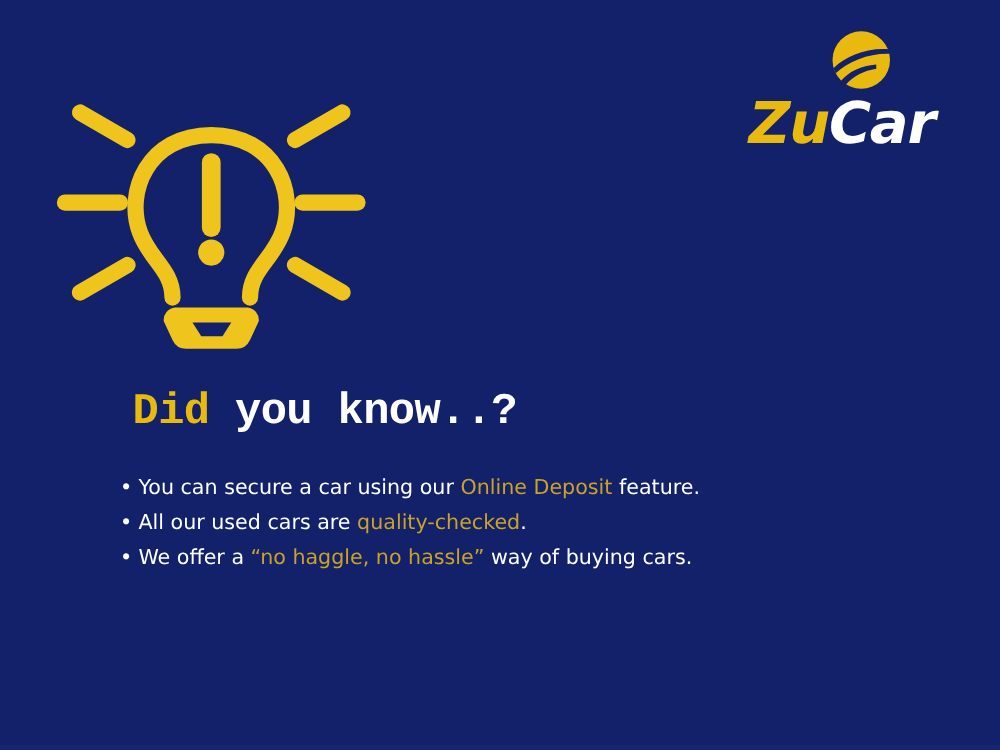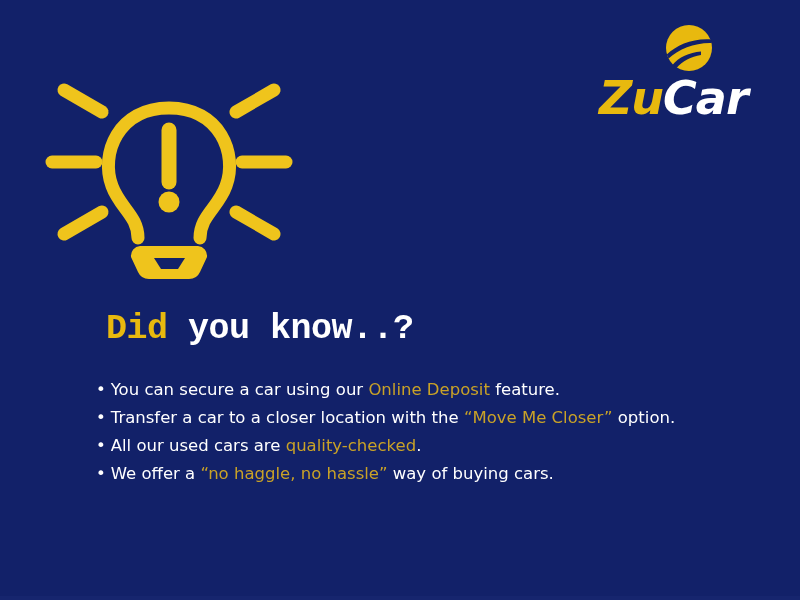--- a/index.html
+++ b/index.html
@@ -155,19 +155,18 @@
       <span class="logo-zu">Zu</span><span class="logo-car">Car</span>
     </span>
   </div>
 
   <div class="headline">
     <span class="hl-gold">Did</span><span class="hl-white"> you know..?</span>
   </div>
 
   <div class="bullets">
       <div class="bullet-row"><span class="bullet-dot">•</span><span class="seg-white">You can secure a car using our </span><span class="seg-gold">Online Deposit</span><span class="seg-white"> feature.</span></div>
-      <div class="bullet-row"><span class="bullet-dot">•</span><span class="seg-white">Transfer a car to a closer location with the </span><span class="seg-gold">“Move Me Closer”</span><span class="seg-white"> option.</span></div>
       <div class="bullet-row"><span class="bullet-dot">•</span><span class="seg-white">All our used cars are </span><span class="seg-gold">quality-checked</span><span class="seg-white">.</span></div>
       <div class="bullet-row"><span class="bullet-dot">•</span><span class="seg-white">We offer a </span><span class="seg-gold">“no haggle, no hassle”</span><span class="seg-white"> way of buying cars.</span></div>
     </div>
 
   <div class="bottom-strip"></div>
 </div>
 
 </body></html>

